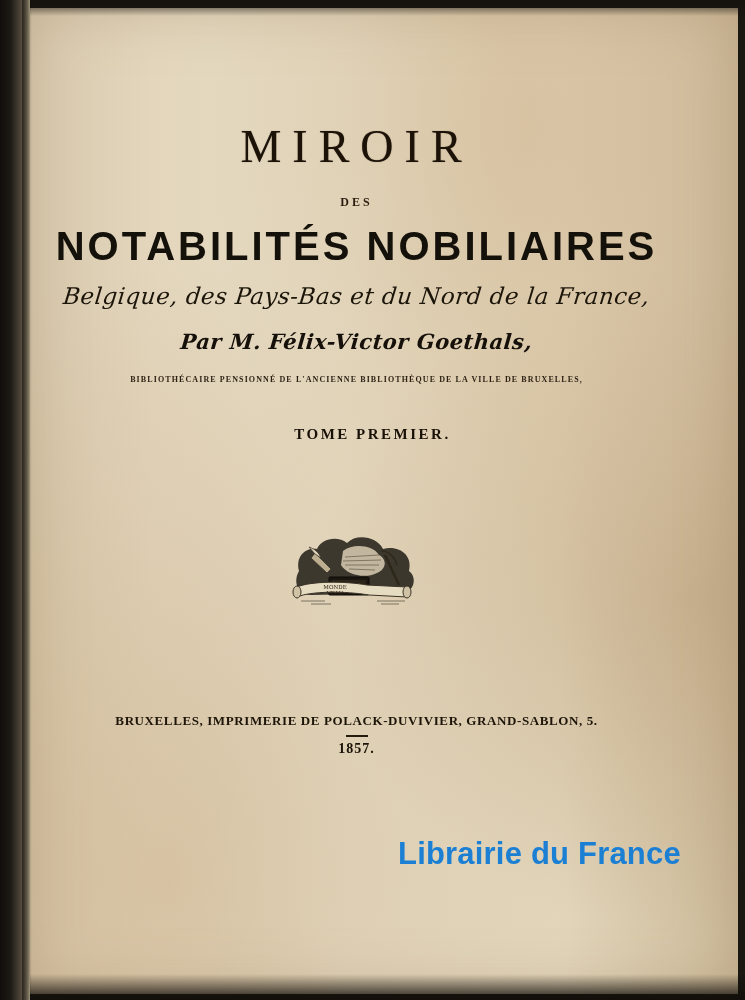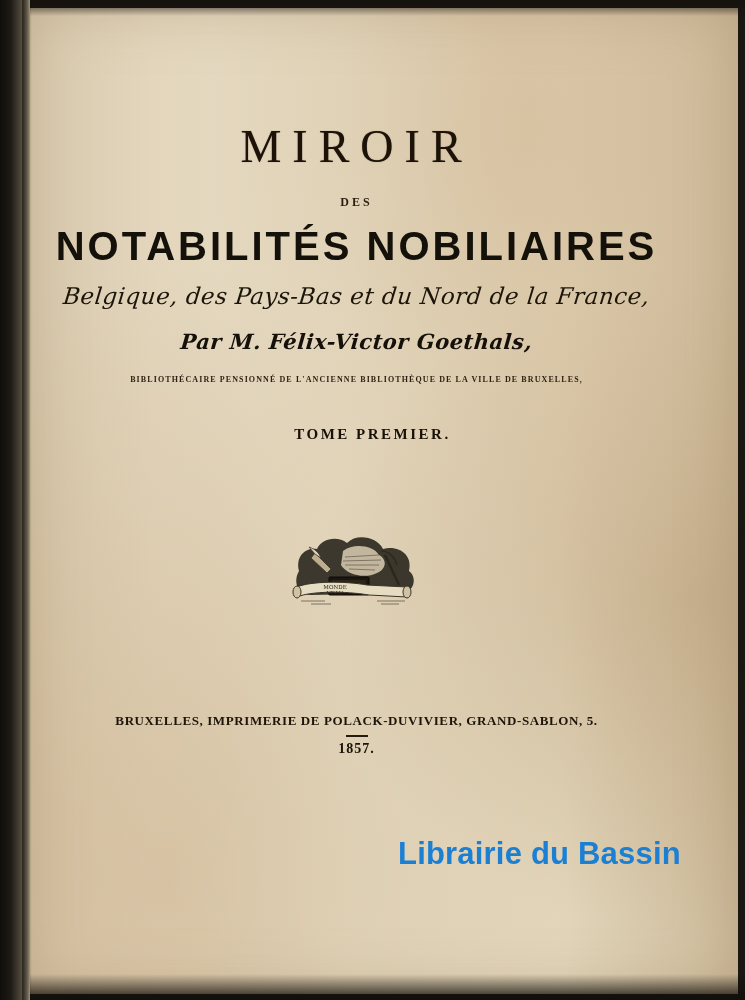--- a/index.html
+++ b/index.html
@@ -285,15 +285,15 @@
     <div class="t-rule"></div>
     <div class="t-year">1857.</div>
 
   </div>
 
   <div class="gutter"></div>
   <div class="gutter-edge"></div>
   <div class="top-shadow"></div>
   <div class="bottom-shadow"></div>
 
-  <div class="watermark" style="color: rgb(27, 127, 212);">Librairie du Bassin</div>
+  <div class="watermark" style="color: rgb(27, 127, 212);">Librairie du France</div>
 
 </div>
 
 </body></html>

